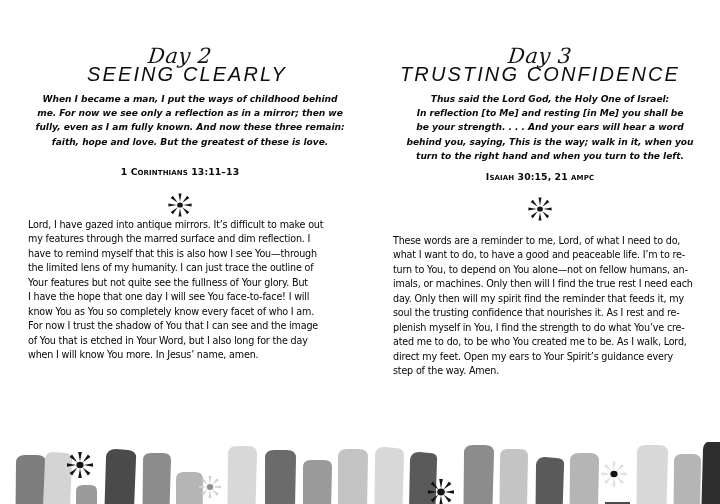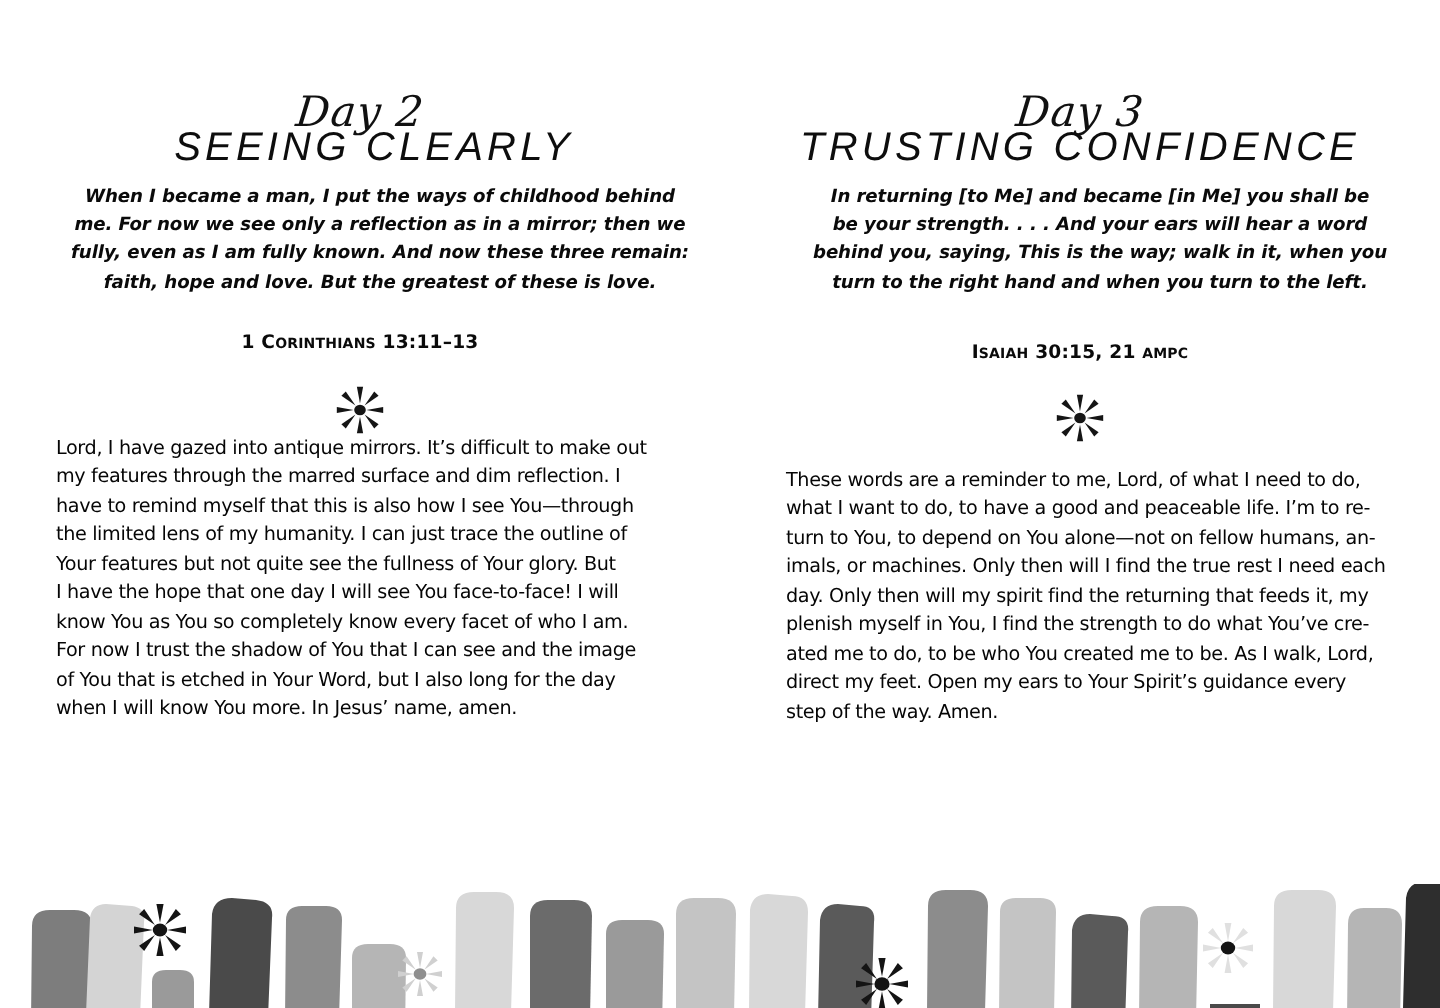--- a/index.html
+++ b/index.html
@@ -208,21 +208,22 @@
     <div class="page-inner" style="top:46px;">
       <div class="day-label">Day 3</div>
     </div>
 
     <div class="page-inner" style="top:64px;">
       <div class="devotion-title">TRUSTING CONFIDENCE</div>
     </div>
 
     <div class="page-inner" style="top:92px;">
       <div class="scripture">
-        <span class="line">In returning [to Me] and became [in Me] you shall be</span>
+        <span class="line">Thus said the Lord God, the Holy One of Israel:</span>
+        <span class="line">In reflection [to Me] and resting [in Me] you shall be</span>
         <span class="line">be your strength. . . . And your ears will hear a word</span>
         <span class="line">behind you, saying, This is the way; walk in it, when you</span>
         <span class="line">turn to the right hand and when you turn to the left.</span>
       </div>
     </div>
 
     <div class="page-inner" style="top:170px;">
       <div class="reference">
         <span>Isaiah 30:15, 21 ampc</span>
       </div>
@@ -261,21 +262,22 @@
         </g>
       </svg>
     </div>
 
     <div class="page-inner" style="top:234px; left:33px; right:22px;">
       <div class="prayer">
         <span class="ln">These words are a reminder to me, Lord, of what I need to do,</span>
         <span class="ln">what I want to do, to have a good and peaceable life. I’m to re-</span>
         <span class="ln">turn to You, to depend on You alone—not on fellow humans, an-</span>
         <span class="ln">imals, or machines. Only then will I find the true rest I need each</span>
-        <span class="ln">day. Only then will my spirit find the returning that feeds it, my</span>
+        <span class="ln">day. Only then will my spirit find the reminder that feeds it, my</span>
+        <span class="ln">soul the trusting confidence that nourishes it. As I rest and re-</span>
         <span class="ln">plenish myself in You, I find the strength to do what You’ve cre-</span>
         <span class="ln">ated me to do, to be who You created me to be. As I walk, Lord,</span>
         <span class="ln">direct my feet. Open my ears to Your Spirit’s guidance every</span>
         <span class="ln last">step of the way. Amen.</span>
       </div>
     </div>
 
   </div>
 </div>
 

